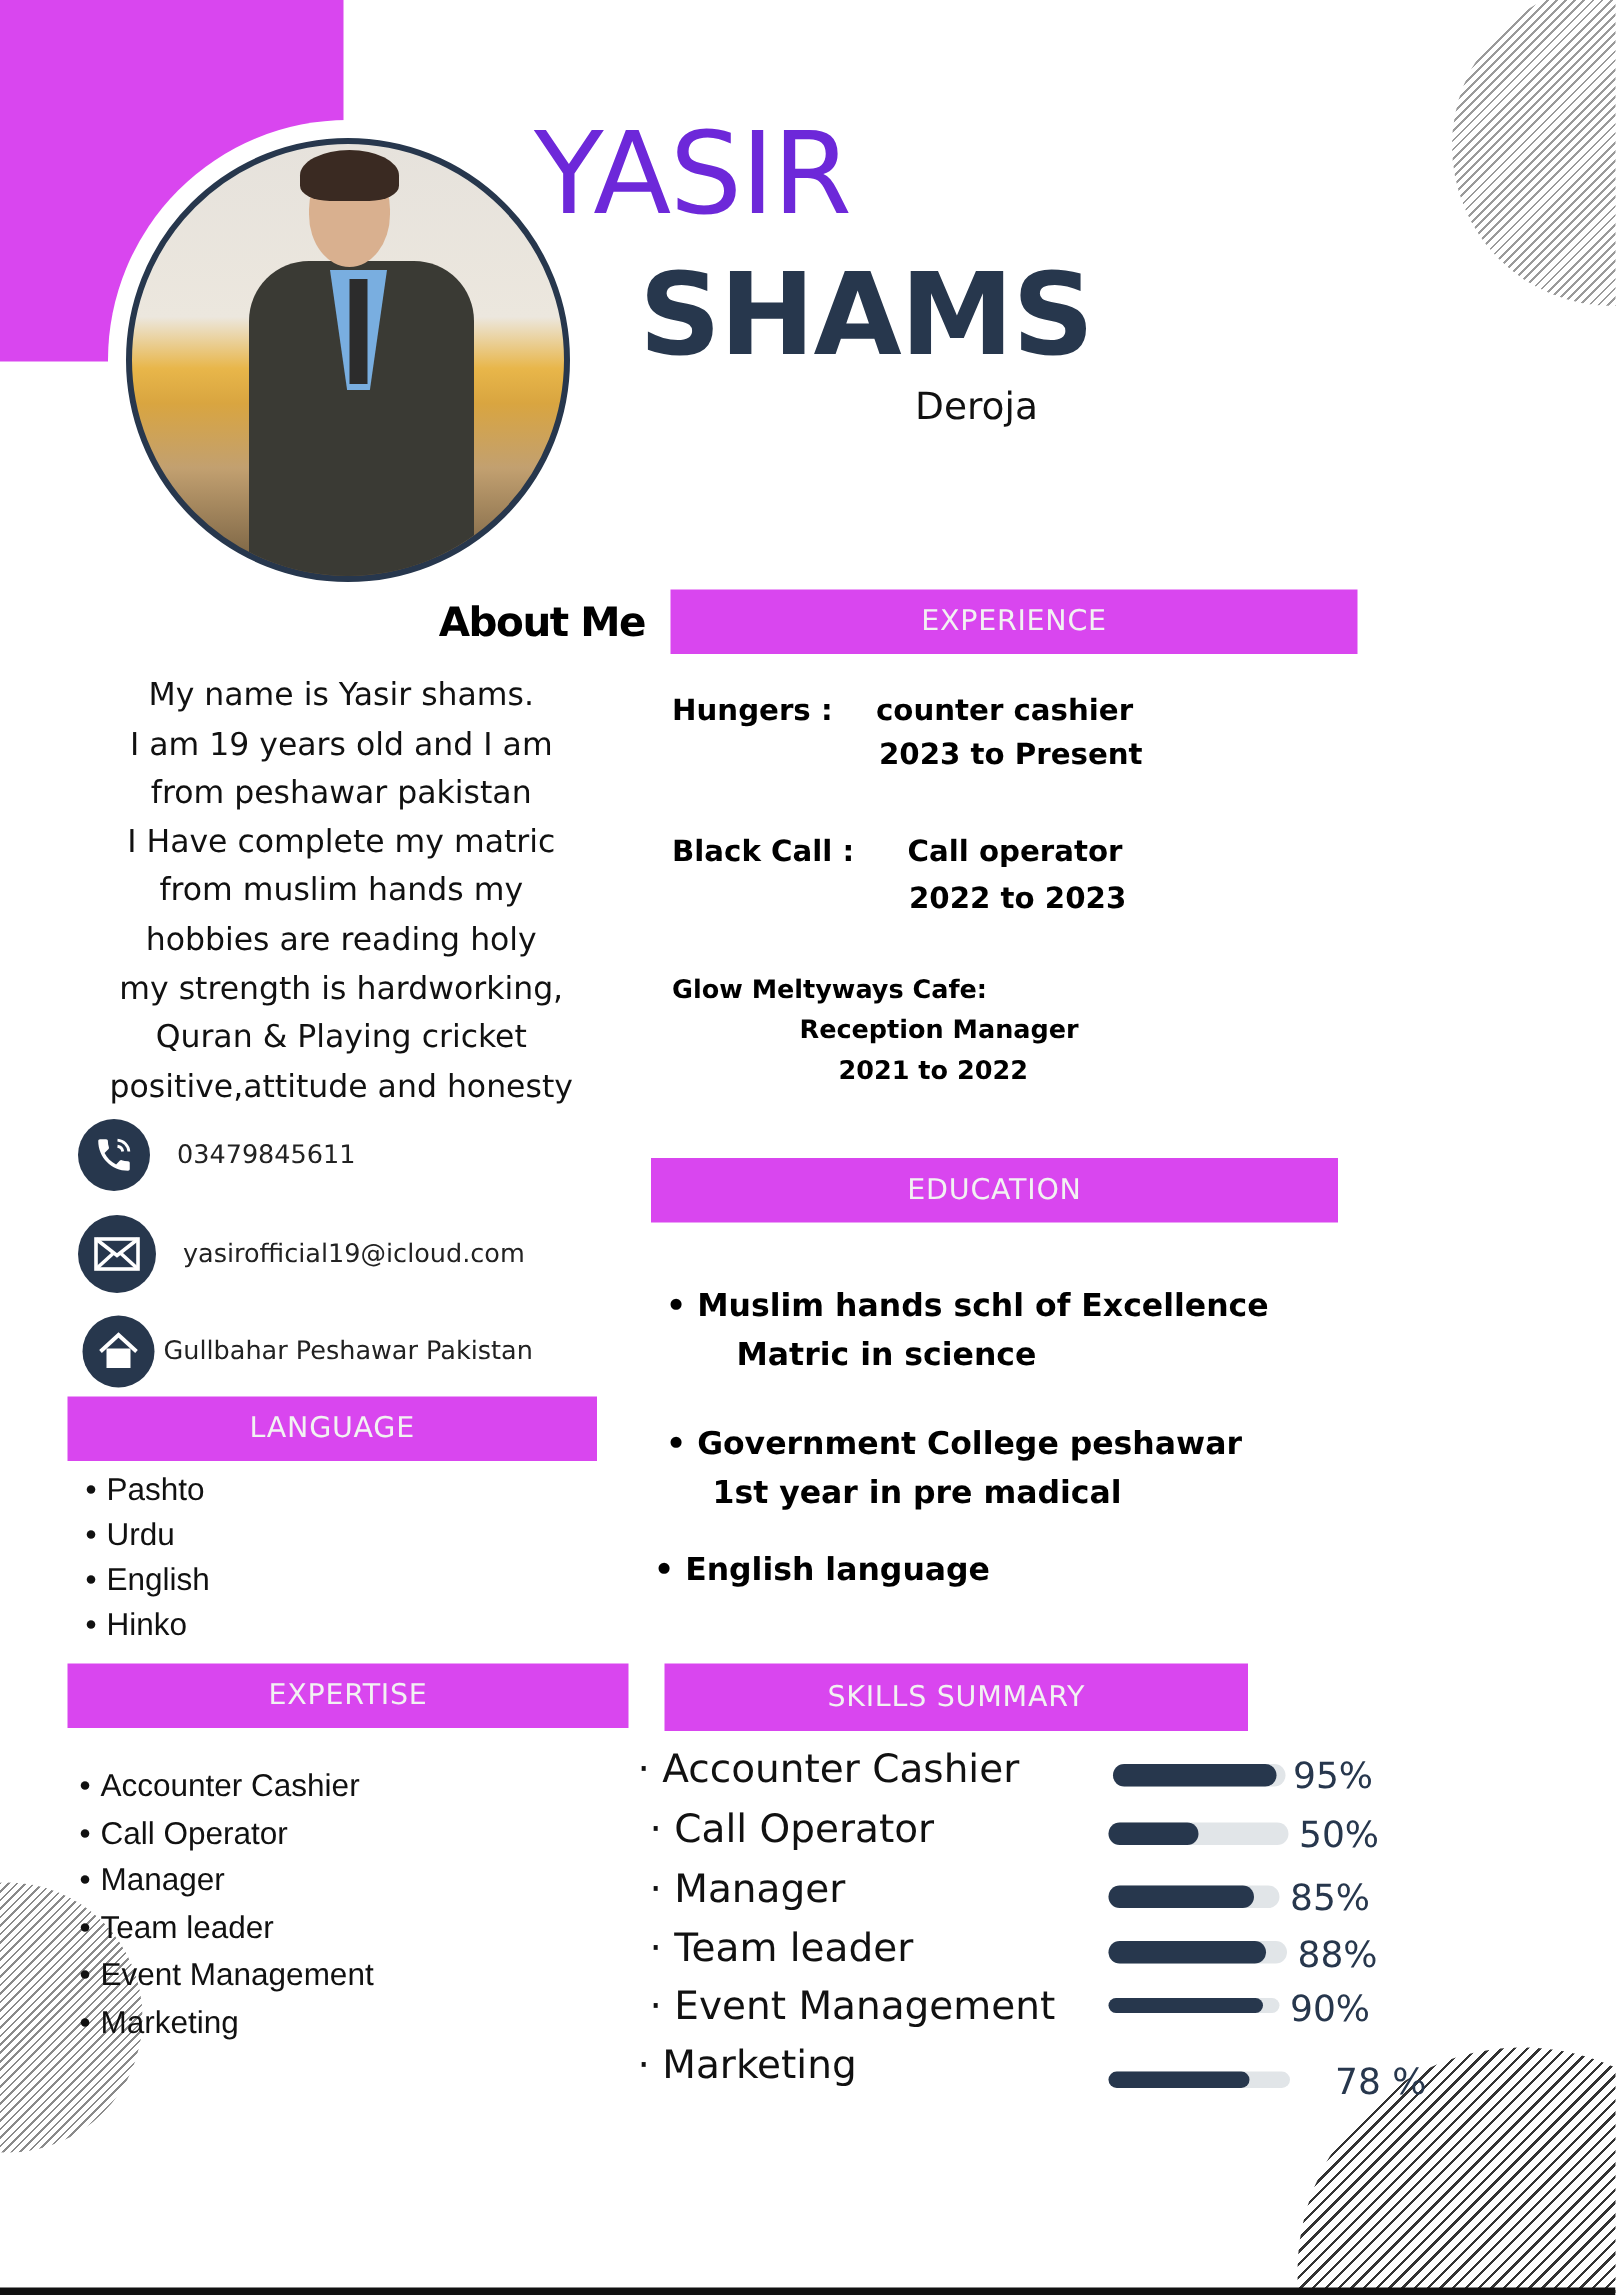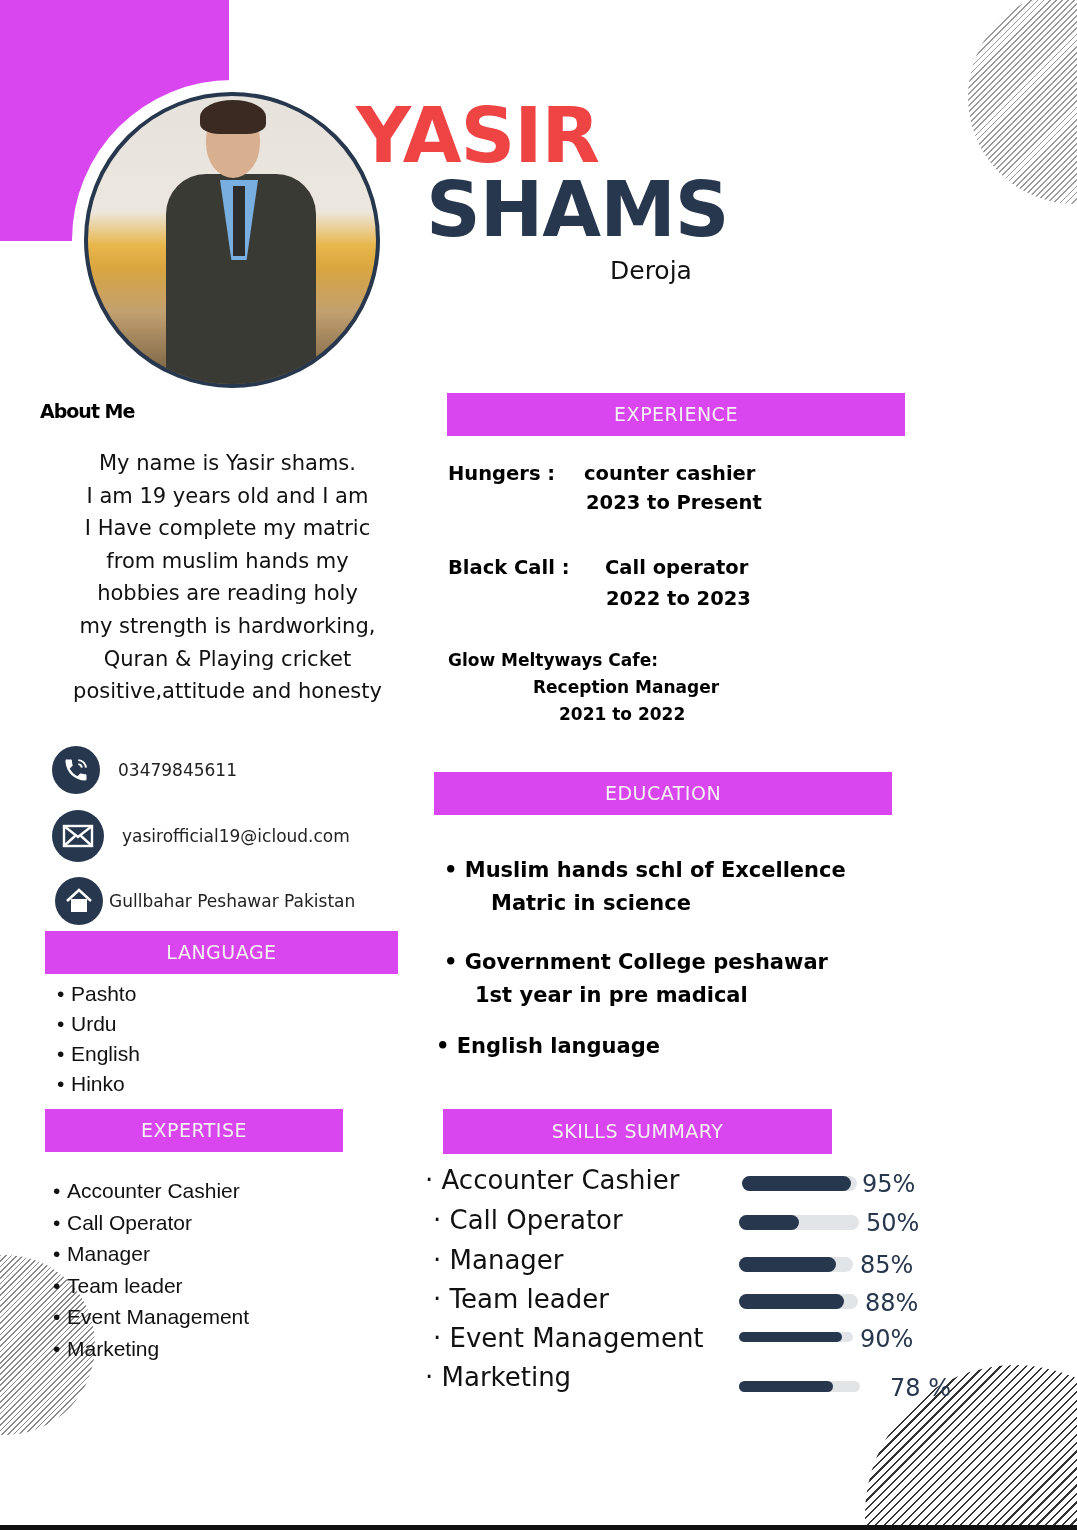--- a/index.html
+++ b/index.html
@@ -16,27 +16,27 @@
   .person-shirt { left:132px; top:84px; width:38px; height:80px; background:#79aee0; clip-path:polygon(0 0,100% 0,70% 100%,30% 100%); }
   .person-tie { left:145px; top:90px; width:12px; height:70px; background:#2c2c2c; }
   .hatch-tr { left:968px; top:-10px; width:214px; height:214px; border-radius:50%;
     background: repeating-linear-gradient(135deg, #9a9a9a 0 1.3px, transparent 1.3px 4.3px); }
   .hatch-bl { left:-85px; top:1255px; width:180px; height:180px; border-radius:50%;
     background: repeating-linear-gradient(135deg, #8a8a8a 0 1.2px, transparent 1.2px 4px); }
   .hatch-br { left:865px; top:1365px; width:300px; height:300px; border-radius:50%;
     background: repeating-linear-gradient(135deg, #333 0 1.6px, transparent 1.6px 6px); }
   .bottom-strip { left:0; top:1525px; width:1077px; height:5px; background:#111; }
 
-  .name1 { left:356px; top:78px; font-family:"DejaVu Sans", sans-serif; font-weight:bold; font-size:76px; color:#ef4444; letter-spacing:-1px; line-height:1;margin-top:20px; }
+  .name1 { left:356px; top:78px; font-family:"DejaVu Sans", sans-serif; font-weight:normal; font-size:76px; color:#6d28d9; letter-spacing:-1px; line-height:1; }
   .name2 { left:426px; top:172px; font-family:"DejaVu Sans", sans-serif; font-weight:bold; font-size:76px; color:#27374d; letter-spacing:-1px; line-height:1; }
   .subtitle { left:610px; top:256px; font-size:25px; color:#111; }
 
   .section-bar { color:#f2f2f2; font-size:19px; text-align:center; line-height:43px; height:43px; letter-spacing:0.5px; }
 
-  .about-title { left:40px; width:390px; top:400px; text-align:left; font-family:"DejaVu Sans", sans-serif; font-weight:bold; font-size:19px; color:#000; letter-spacing:-1px; }
+  .about-title { left:40px; width:390px; top:400px; text-align:right; font-family:"DejaVu Sans", sans-serif; font-weight:bold; font-size:27px; color:#000; letter-spacing:-1px; }
   .about-text { left:40px; width:375px; top:447px; text-align:center; font-size:21px; line-height:32.6px; color:#111; }
 
   .contact { left:52px; height:48px; display:flex; align-items:center; }
   .contact .ic { width:48px; height:48px; border-radius:50%; background:#27374d; display:flex; align-items:center; justify-content:center; flex-shrink:0; }
   .contact .txt { font-size:17px; color:#222; margin-left:18px; }
 
   .list { font-family:"Liberation Sans", sans-serif; font-size:21px; color:#111; line-height:30px; }
   .list .b { display:inline-block; width:14px; }
 
   .exp { font-family:"DejaVu Sans", sans-serif; font-weight:bold; color:#000; }
@@ -65,20 +65,21 @@
 <div class="abs bottom-strip"></div>
 
 <div class="abs name1">YASIR</div>
 <div class="abs name2">SHAMS</div>
 <div class="abs subtitle">Deroja</div>
 
 <div class="abs about-title">About Me</div>
 <div class="abs about-text">
   <div>My name is Yasir shams.</div>
   <div>I am 19 years old and I am</div>
+  <div>from peshawar pakistan</div>
   <div>I Have complete my matric</div>
   <div>from muslim hands my</div>
   <div>hobbies are reading holy</div>
   <div>my strength is hardworking,</div>
   <div>Quran &amp; Playing cricket</div>
   <div>positive,attitude and honesty</div>
 </div>
 
 <div class="abs contact" style="top:746px;">
   <span class="ic">
@@ -109,21 +110,21 @@
 </div>
 
 <div class="abs navy section-bar" style="left:45px; top:931px; width:353px;">LANGUAGE</div>
 <div class="abs list" style="left:57px; top:979px;">
   <div><span class="b">•</span><span>Pashto</span></div>
   <div><span class="b">•</span><span>Urdu</span></div>
   <div><span class="b">•</span><span>English</span></div>
   <div><span class="b">•</span><span>Hinko</span></div>
 </div>
 
-<div class="abs navy section-bar" style="left:45px; top:1109px; width:298px;">EXPERTISE</div>
+<div class="abs navy section-bar" style="left:45px; top:1109px; width:374px;">EXPERTISE</div>
 <div class="abs list" style="left:53px; top:1175px; line-height:31.5px;">
   <div><span class="b">•</span><span>Accounter Cashier</span></div>
   <div><span class="b">•</span><span>Call Operator</span></div>
   <div><span class="b">•</span><span>Manager</span></div>
   <div><span class="b">•</span><span>Team leader</span></div>
   <div><span class="b">•</span><span>Event Management</span></div>
   <div><span class="b">•</span><span>Marketing</span></div>
 </div>
 
 <div class="abs navy section-bar" style="left:447px; top:393px; width:458px;">EXPERIENCE</div>

